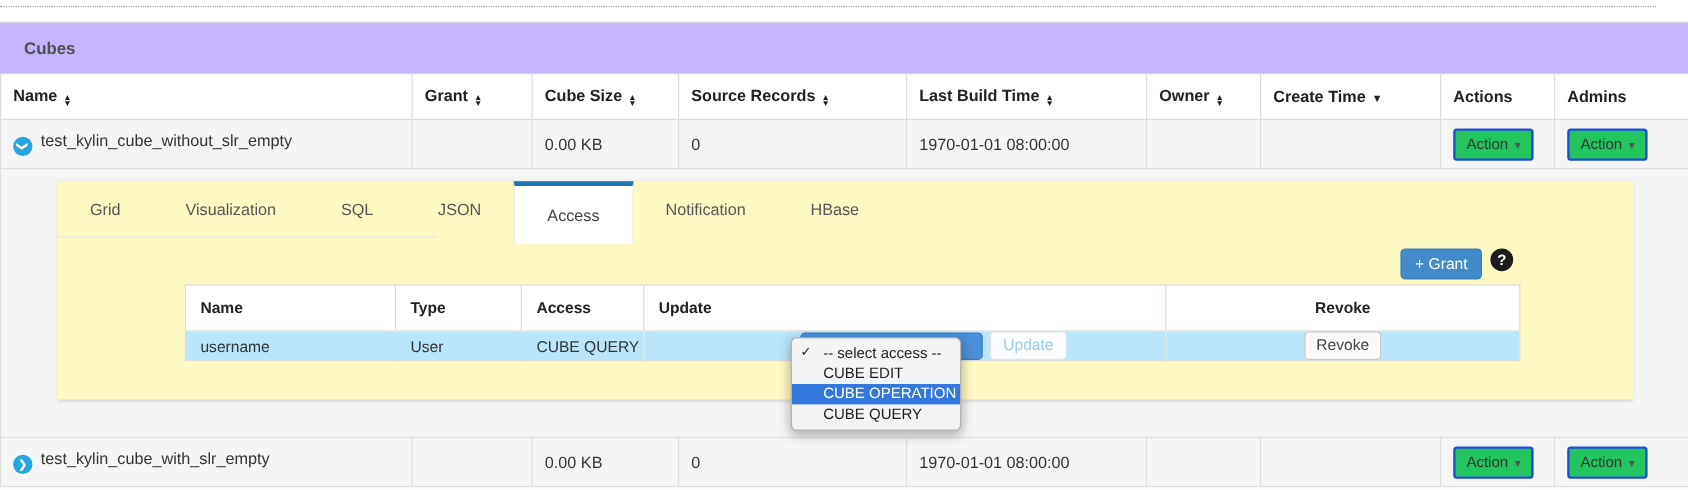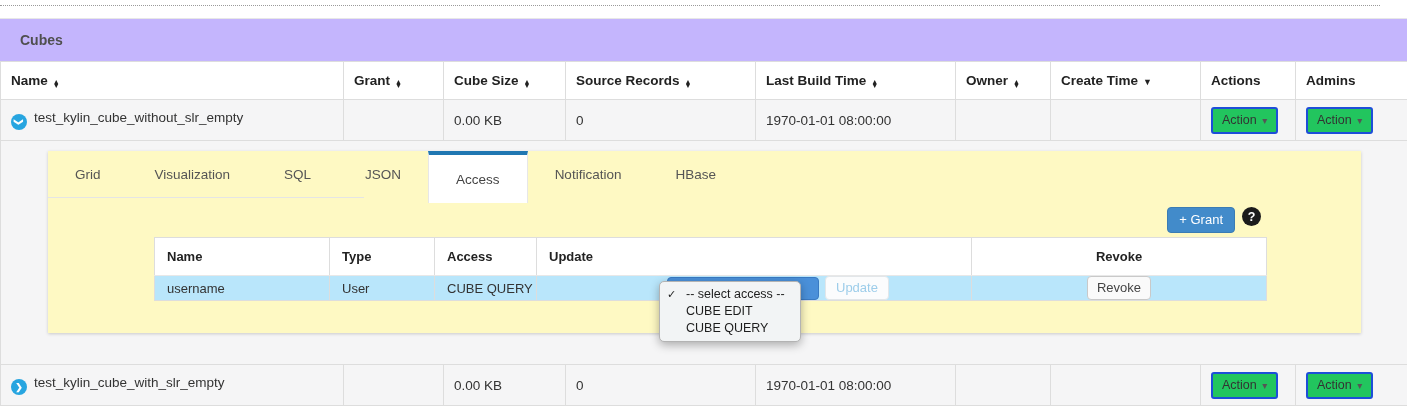--- a/index.html
+++ b/index.html
@@ -221,14 +221,15 @@
     </tr>
   </tbody>
     </table>
 </div>
 
 <div class="select-popup">
   <div class="popup-item">
     <span class="check">✓</span><span>-- select access --</span>
   </div>
   <div class="popup-item">CUBE EDIT</div>
+  <div class="popup-item highlighted">CUBE OPERATION</div>
   <div class="popup-item">CUBE QUERY</div>
 </div>
 
 </body></html>

